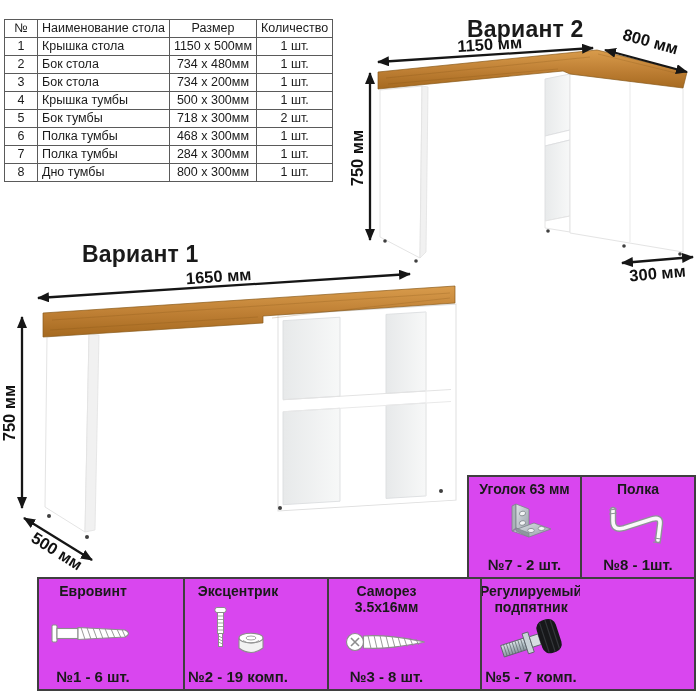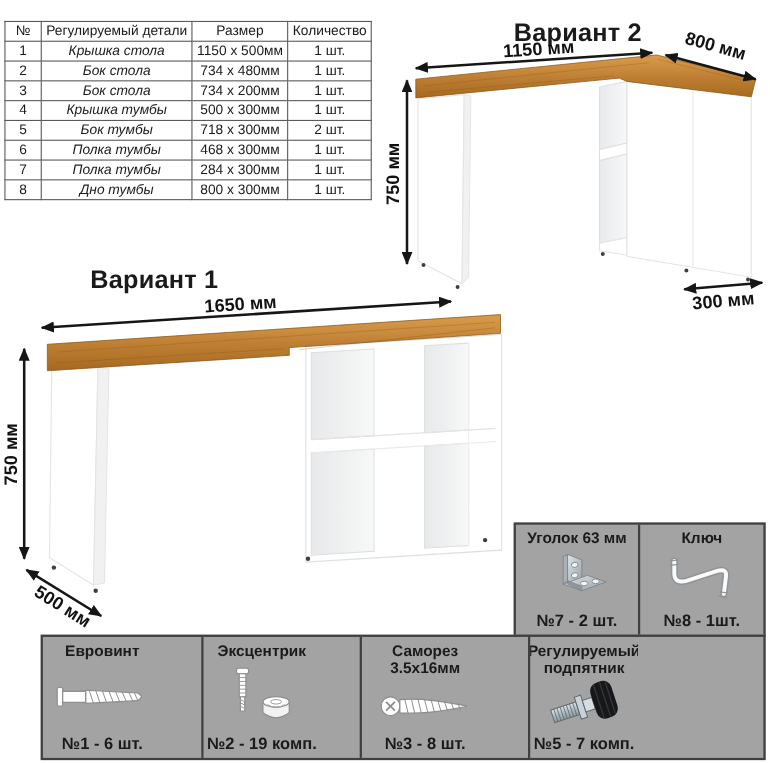--- a/index.html
+++ b/index.html
@@ -2,35 +2,35 @@
 <html><head>
 <meta charset="utf-8">
 <style>
   html,body{margin:0;padding:0;background:#ffffff;}
   .canvas{position:relative;width:700px;height:694px;background:#fff;overflow:hidden;
           font-family:"Liberation Sans",sans-serif;color:#1a1a1a;}
   
   .parts-table{position:absolute;left:4px;top:19px;border-collapse:collapse;table-layout:fixed;}
   .parts-table th,.parts-table td{border:1px solid #5a5a5a;font-size:12.5px;font-weight:normal;
       padding:1px 4px;height:15px;text-align:center;white-space:nowrap;line-height:1.1;}
-  .parts-table td.name{text-align:center;font-style:italic;}
+  .parts-table td.name{text-align:left;}
   
   .variant-title{position:absolute;font-size:23px;font-weight:bold;letter-spacing:.2px;}
   .v2t{left:467px;top:16px;}
   .v1t{left:82px;top:241px;}
   
   .diag{position:absolute;pointer-events:none;}
   .dim{font-family:"Liberation Sans",sans-serif;font-size:16.5px;font-weight:bold;fill:#111;}
   .dline{stroke:#161616;stroke-width:2.3;fill:none;}
   .panelf{fill:#ffffff;stroke:#e4e4e4;stroke-width:1;}
   .depthf{fill:#f1f1f1;stroke:#e2e2e2;stroke-width:.8;}
   .cellf{stroke:#dcdee0;stroke-width:.9;}
   .foot{fill:#3f3f3f;}
   
-  .hw-row{position:absolute;display:flex;border:2px solid #3f3f3f;background:#a3a3a3;box-sizing:border-box;}
+  .hw-row{position:absolute;display:flex;border:2px solid #3f3f3f;background:#d946ef;box-sizing:border-box;}
   .hw-top{left:467px;top:475px;width:229px;height:104px;}
   .hw-bottom{left:37px;top:577px;width:659px;height:114px;gap:36px;}
   .hw-cell{display:flex;flex-direction:column;align-items:center;box-sizing:border-box;
            padding:5px 2px 4px 2px;overflow:hidden;}
   .hw-cell + .hw-cell{border-left:2px solid #3f3f3f;}
   .hw-title{font-size:14px;font-weight:bold;text-align:center;line-height:1.12;}
   .hw-icon{flex:1;display:flex;align-items:center;justify-content:center;min-height:0;}
   .hw-qty{font-size:15px;font-weight:bold;white-space:nowrap;}
 </style>
 </head>
@@ -41,21 +41,21 @@
   <table class="parts-table">
     <colgroup>
         <col style="width:33px">
         <col style="width:118px">
         <col style="width:78px">
         <col style="width:62px">
       </colgroup>
     <thead>
       <tr>
         <th>№</th>
-        <th>Регулируемый детали</th>
+        <th>Наименование стола</th>
         <th>Размер</th>
         <th>Количество</th>
       </tr>
     </thead>
     <tbody>
       <tr>
           <td>1</td>
           <td class="name">Крышка стола</td>
           <td>1150 x 500мм</td>
           <td>1 шт.</td>
@@ -225,21 +225,21 @@
           <polygon points="22,28 35,33 35,37 22,31" fill="#8f979e" stroke="#7c838a" stroke-width=".6"></polygon>
           <ellipse cx="28.5" cy="13.5" rx="3.1" ry="2.3" fill="#f2f4f5" stroke="#80868c" stroke-width=".8" transform="rotate(-14 28.5 13.5)"></ellipse>
           <ellipse cx="28.5" cy="23" rx="3.1" ry="2.3" fill="#f2f4f5" stroke="#80868c" stroke-width=".8" transform="rotate(-14 28.5 23)"></ellipse>
           <ellipse cx="37" cy="30.5" rx="3.3" ry="2.1" fill="#f2f4f5" stroke="#80868c" stroke-width=".8"></ellipse>
           <ellipse cx="47.5" cy="28.5" rx="3.3" ry="2.1" fill="#f2f4f5" stroke="#80868c" stroke-width=".8"></ellipse>
         </svg>
       </div>
       <div class="hw-qty">№7 - 2 шт.</div>
     </div>
     <div class="hw-cell" style="flex:1">
-      <div class="hw-title">Ключ</div>
+      <div class="hw-title">Полка</div>
       <div class="hw-icon">
         <svg width="78" height="46" viewBox="0 0 78 46">
           <path d="M14,6 v11 q0,10 11,7 l28,-9 q9,-2.5 8,5 l-2,16" stroke="#8f9498" stroke-width="6.4" fill="none" stroke-linecap="round"></path>
           <path d="M14,6 v11 q0,10 11,7 l28,-9 q9,-2.5 8,5 l-2,16" stroke="#fafafa" stroke-width="3.6" fill="none" stroke-linecap="round"></path>
           <path d="M10,6 l8,-1 M10,10 l8,-1 M55,34 l7,1 M54,38 l8,1" stroke="#8f9498" stroke-width="1.1" fill="none"></path>
         </svg>
       </div>
       <div class="hw-qty">№8 - 1шт.</div>
     </div>
   </div>

